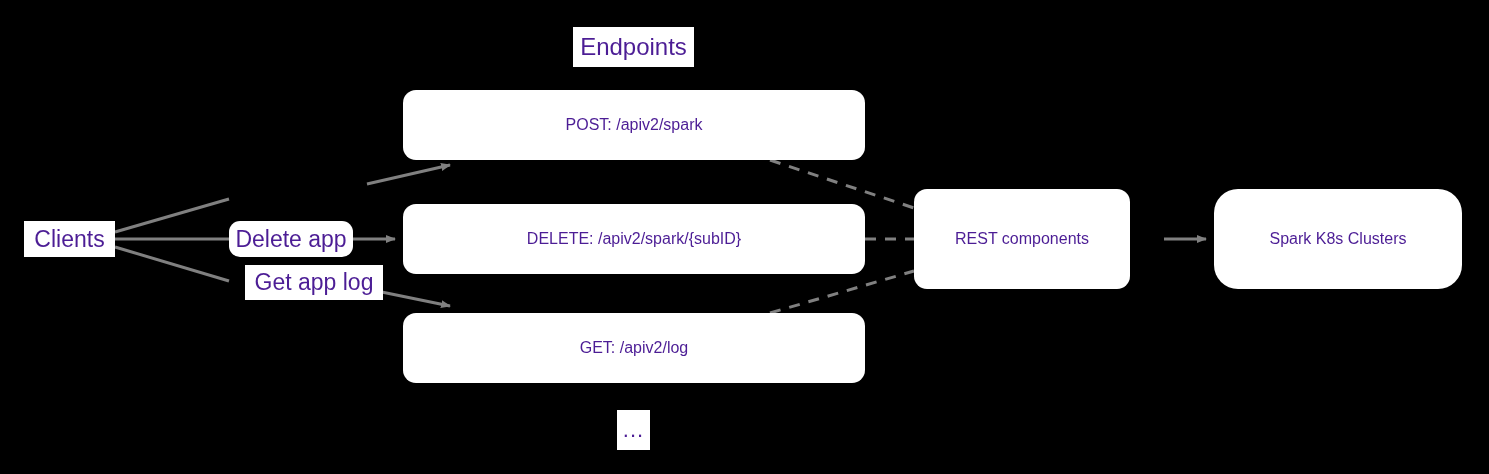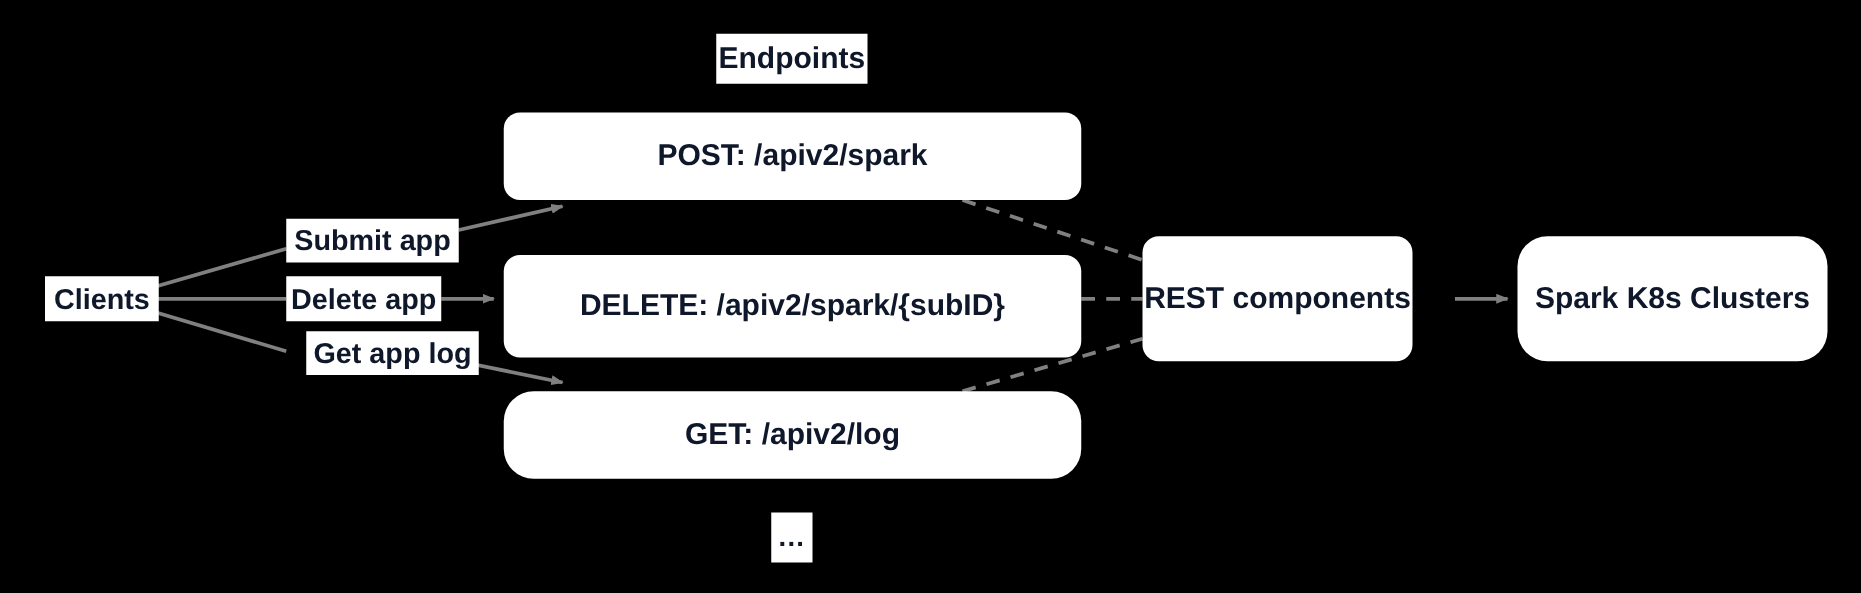--- a/index.html
+++ b/index.html
@@ -20,43 +20,42 @@
     position: absolute;
     left: 0;
     top: 0;
     width: 1489px;
     height: 474px;
     pointer-events: none;
   }
   .node {
     position: absolute;
     background: #ffffff;
-    color: #0f172a;
+    color: #4c1d95;
     display: flex;
     align-items: center;
     justify-content: center;
     box-sizing: border-box;
     text-align: center;
     line-height: 1.15;
     z-index: 2;
-    font-weight: bold;
   }
   .node-label {
     white-space: nowrap;
   }
   
   .rect {
     border-radius: 0;
   }
   
   .rounded {
     border-radius: 13px;
   }
   .t-title   { font-size: 24px; }
-  .t-endpoint{ font-size: 24px; }
+  .t-endpoint{ font-size: 16px; }
   .t-plain   { font-size: 23px; }
   .t-ellipsis{ font-size: 22px; letter-spacing: 1px; }
 </style>
 </head>
 <body>
 
 <div id="canvas">
 
   <svg id="edges" width="1489" height="474" viewBox="0 0 1489 474" xmlns="http://www.w3.org/2000/svg">
     <defs>
@@ -77,45 +76,42 @@
     <line x1="865" y1="239" x2="914" y2="239" stroke="#808080" stroke-width="3" stroke-dasharray="11 9"></line>
     <line x1="770" y1="313" x2="914" y2="271" stroke="#808080" stroke-width="3" stroke-dasharray="11 9"></line>
 
     <line x1="1164" y1="239" x2="1206" y2="239" stroke="#808080" stroke-width="3" marker-end="url(#arrowhead)"></line>
   </svg>
 
   <div class="node rect t-title" style="left:573px; top:27px; width:121px; height:40px;">
     <span class="node-label">Endpoints</span>
   </div>
 
-  <div class="node rect t-plain" style="left:24px; top:221px; width:91px; height:36px;margin-left:12px;">
+  <div class="node rect t-plain" style="left:24px; top:221px; width:91px; height:36px;">
     <span class="node-label">Clients</span>
   </div>
 
-  <div class="node rect t-plain" style="left:229px; top:175px; width:138px; height:35px;">
-    <span class="node-label">Submit app</span>
-  </div>
 
-  <div class="node rect t-plain" style="left:229px; top:221px; width:124px; height:36px;">
+  <div class="node rect t-plain" style="left:229px; top:221px; width:124px; height:36px;border-radius:11px;">
     <span class="node-label">Delete app</span>
   </div>
 
   <div class="node rect t-plain" style="left:245px; top:265px; width:138px; height:35px;">
     <span class="node-label">Get app log</span>
   </div>
 
   <div class="node rounded t-endpoint" style="left:403px; top:90px; width:462px; height:70px;">
     <span class="node-label">POST: /apiv2/spark</span>
   </div>
 
-  <div class="node rounded t-endpoint" style="left:403px; top:204px; width:462px; height:82px;">
+  <div class="node rounded t-endpoint" style="left:403px; top:204px; width:462px; height:70px;">
     <span class="node-label">DELETE: /apiv2/spark/{subID}</span>
   </div>
 
-  <div class="node rounded t-endpoint" style="left:403px; top:313px; width:462px; height:70px;border-radius:24px;">
+  <div class="node rounded t-endpoint" style="left:403px; top:313px; width:462px; height:70px;">
     <span class="node-label">GET: /apiv2/log</span>
   </div>
 
   <div class="node rect t-ellipsis" style="left:617px; top:410px; width:33px; height:40px;">
     <span class="node-label">...</span>
   </div>
 
   <div class="node rounded t-endpoint" style="left:914px; top:189px; width:216px; height:100px;">
     <span class="node-label">REST components</span>
   </div>

